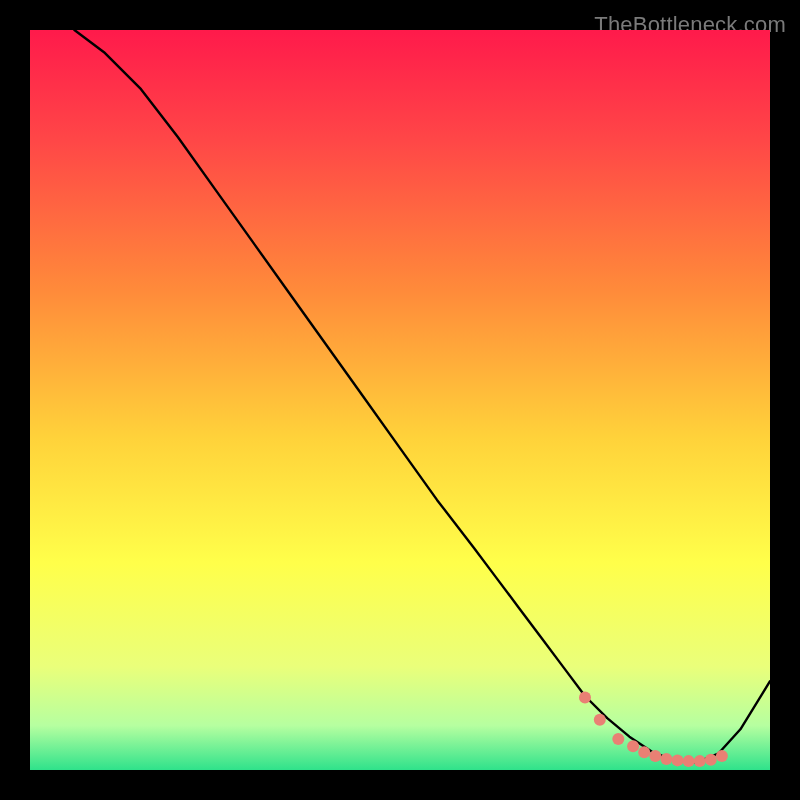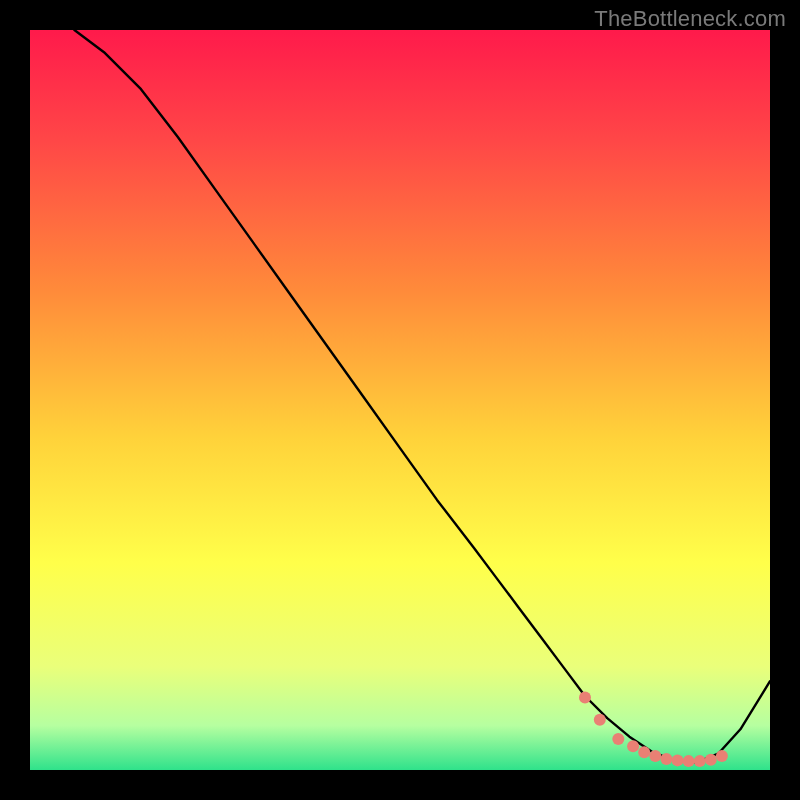--- a/index.html
+++ b/index.html
@@ -11,21 +11,21 @@
     overflow: hidden;
   }
   .frame {
     position: relative;
     width: 800px;
     height: 800px;
     background: #000;
   }
   .attribution {
     position: absolute;
-    top: 6px;
+    top: 12px;
     right: 14px;
     font-family: Arial, Helvetica, sans-serif;
     font-size: 22px;
     color: #7a7a7a;
     letter-spacing: 0.2px;
   }
   .plot {
     position: absolute;
     left: 30px;
     top: 30px;

